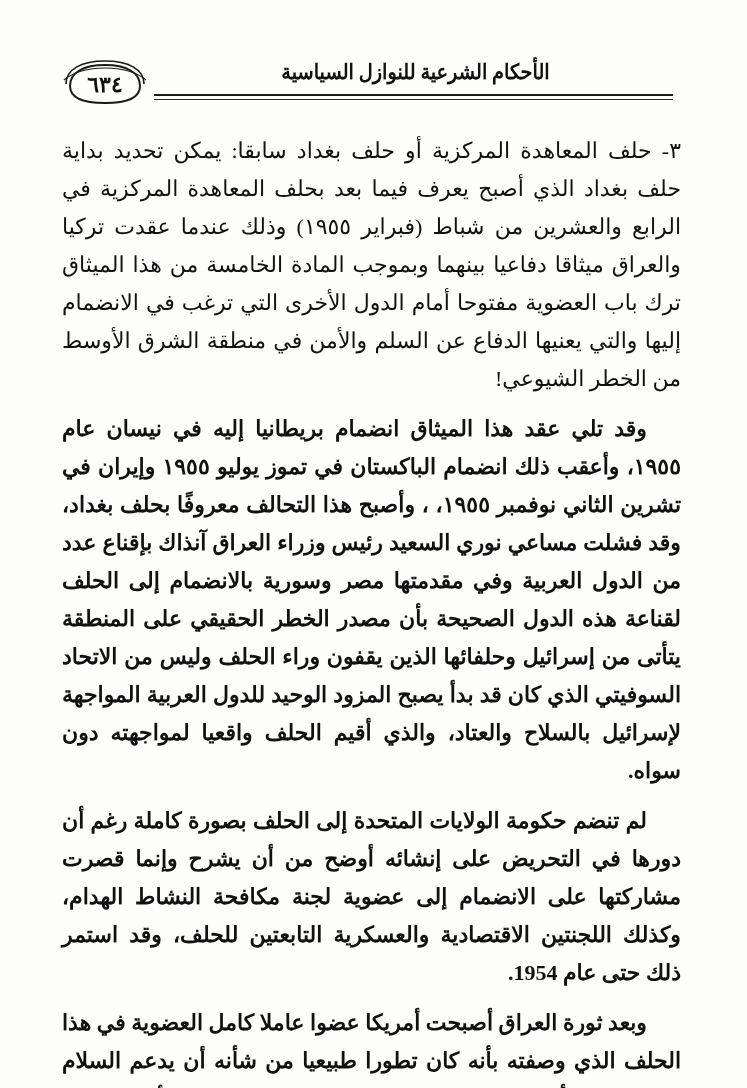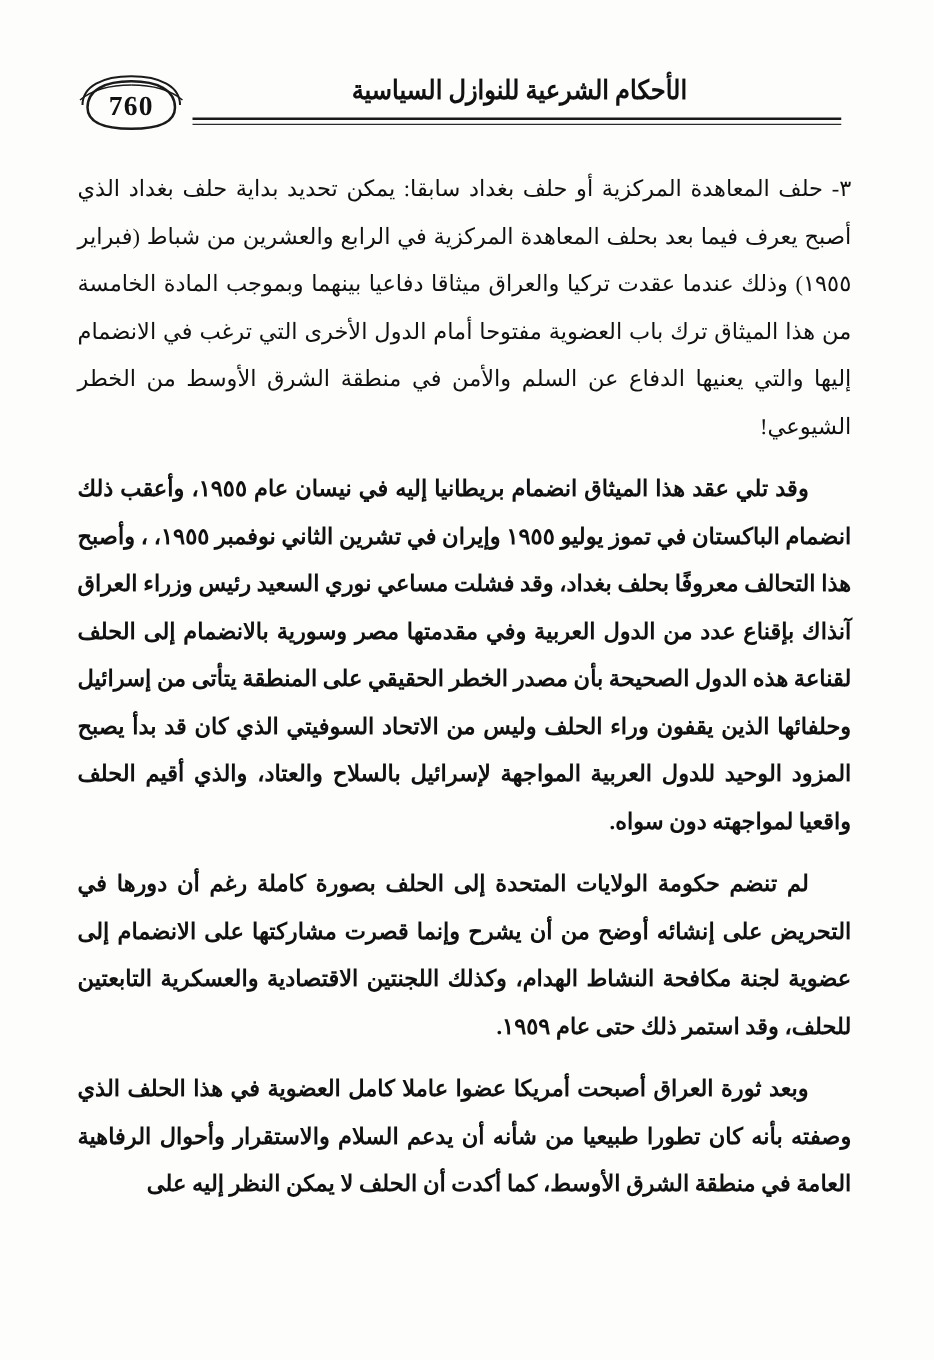--- a/index.html
+++ b/index.html
@@ -84,21 +84,21 @@
   .content {
     position: absolute;
     top: 132px;
     right: 66px;
     left: 62px;
     direction: rtl;
     text-align: justify;
   }
   p.para {
     margin: 0 0 2px 0;
-    font-size: 18px;
+    font-size: 22px;
     line-height: 38px;
     text-align: justify;
     text-justify: inter-word;
     font-family: "Liberation Serif", "DejaVu Serif", serif;
   }
   p.para.indent {
     text-indent: 34px;
     font-weight: bold;
   }
   p.para.tight {
@@ -116,34 +116,34 @@
     <div class="header-rule"></div>
     <div class="header-rule thin"></div>
 
     <div class="page-number-badge">
       <svg class="frame" viewBox="0 0 86 46" preserveAspectRatio="none">
         <path d="M8 26 C8 12, 22 5, 43 5 C64 5, 78 12, 78 26 C78 38, 64 43, 43 43 C22 43, 8 38, 8 26 Z" fill="none" stroke="#1a1a1a" stroke-width="2"></path>
         <path d="M4 24 C4 9, 20 1, 43 1 C66 1, 82 9, 82 24" fill="none" stroke="#1a1a1a" stroke-width="1.6"></path>
         <path d="M2 20 C14 10, 30 8, 43 8" fill="none" stroke="#1a1a1a" stroke-width="1.2"></path>
         <path d="M84 20 C72 10, 56 8, 43 8" fill="none" stroke="#1a1a1a" stroke-width="1.2"></path>
       </svg>
-      <div class="num">760</div>
+      <div class="num">٦٣٤</div>
     </div>
   </div>
 
   <div class="content">
 
     <p class="para">٣- حلف المعاهدة المركزية أو حلف بغداد سابقا: يمكن تحديد بداية حلف بغداد الذي أصبح يعرف فيما بعد بحلف المعاهدة المركزية في الرابع والعشرين من شباط (فبراير ١٩٥٥) وذلك عندما عقدت تركيا والعراق ميثاقا دفاعيا بينهما وبموجب المادة الخامسة من هذا الميثاق ترك باب العضوية مفتوحا أمام الدول الأخرى التي ترغب في الانضمام إليها والتي يعنيها الدفاع عن السلم والأمن في منطقة الشرق الأوسط من الخطر الشيوعي!</p>
 
     <div class="spacer-sm"></div>
 
     <p class="para indent">وقد تلي عقد هذا الميثاق انضمام بريطانيا إليه في نيسان عام ١٩٥٥، وأعقب ذلك انضمام الباكستان في تموز يوليو ١٩٥٥ وإيران في تشرين الثاني نوفمبر ١٩٥٥، ، وأصبح هذا التحالف معروفًا بحلف بغداد، وقد فشلت مساعي نوري السعيد رئيس وزراء العراق آنذاك بإقناع عدد من الدول العربية وفي مقدمتها مصر وسورية بالانضمام إلى الحلف لقناعة هذه الدول الصحيحة بأن مصدر الخطر الحقيقي على المنطقة يتأتى من إسرائيل وحلفائها الذين يقفون وراء الحلف وليس من الاتحاد السوفيتي الذي كان قد بدأ يصبح المزود الوحيد للدول العربية المواجهة لإسرائيل بالسلاح والعتاد، والذي أقيم الحلف واقعيا لمواجهته دون سواه.</p>
 
     <div class="spacer-sm"></div>
 
-    <p class="para indent">لم تنضم حكومة الولايات المتحدة إلى الحلف بصورة كاملة رغم أن دورها في التحريض على إنشائه أوضح من أن يشرح وإنما قصرت مشاركتها على الانضمام إلى عضوية لجنة مكافحة النشاط الهدام، وكذلك اللجنتين الاقتصادية والعسكرية التابعتين للحلف، وقد استمر ذلك حتى عام ١٩٥٩.</p>
+    <p class="para indent">لم تنضم حكومة الولايات المتحدة إلى الحلف بصورة كاملة رغم أن دورها في التحريض على إنشائه أوضح من أن يشرح وإنما قصرت مشاركتها على الانضمام إلى عضوية لجنة مكافحة النشاط الهدام، وكذلك اللجنتين الاقتصادية والعسكرية التابعتين للحلف، وقد استمر ذلك حتى عام 1954.</p>
 
     <div class="spacer-sm"></div>
 
     <p class="para indent tight">وبعد ثورة العراق أصبحت أمريكا عضوا عاملا كامل العضوية في هذا الحلف الذي وصفته بأنه كان تطورا طبيعيا من شأنه أن يدعم السلام والاستقرار وأحوال الرفاهية العامة في منطقة الشرق الأوسط، كما أكدت أن الحلف لا يمكن النظر إليه على</p>
 
   </div>
 </div>
 
 </body></html>

